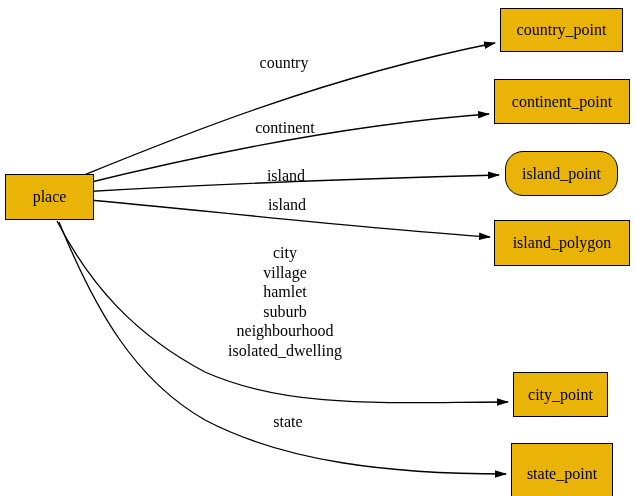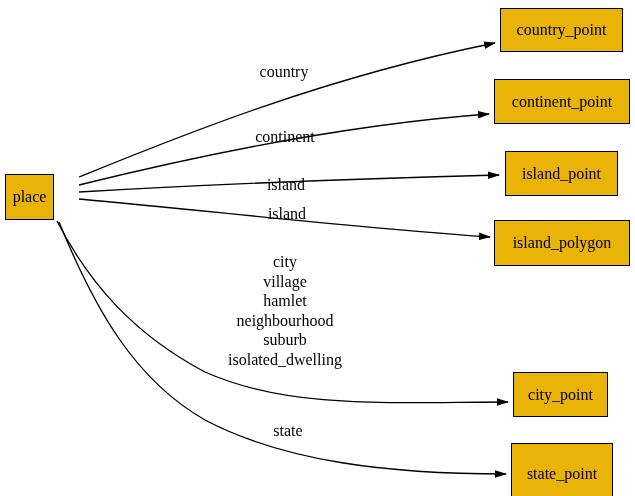--- a/index.html
+++ b/index.html
@@ -39,28 +39,27 @@
     white-space: nowrap;
     box-sizing: border-box;
   }
   .elabel {
     position: absolute;
     transform: translate(-50%, -50%);
     font-size: 16px;
     line-height: 19.6px;
     text-align: center;
     white-space: nowrap;
-    margin-top: 9px;
   }
   .elabel span { display: block; }
 
-  #n-place    { left: 5px;   top: 174px; width: 49px;  height: 46px; justify-content: center; }
+  #n-place    { left: 5px;   top: 174px; width: 89px;  height: 46px; justify-content: center; }
   #n-country  { left: 500px; top: 8px;   width: 123px; height: 44px; }
   #n-continent{ left: 494px; top: 79px;  width: 136px; height: 45px; }
-  #n-islandpt { left: 505px; top: 151px; width: 113px; height: 45px; }
+  #n-islandpt { left: 505px; top: 151px; width: 113px; height: 45px; border-radius: 18px; }
   #n-islandpg { left: 494px; top: 220px; width: 136px; height: 46px; }
   #n-citypt   { left: 513px; top: 372px; width: 95px;  height: 45px; }
   #n-statept  { left: 511px; top: 443px; width: 102px; height: 61px; }
 
   #l-country  { left: 284px; top: 63px;  }
   #l-continent{ left: 285px; top: 128px; }
   #l-island1  { left: 286px; top: 176px; }
   #l-island2  { left: 287px; top: 205px; }
   #l-city     { left: 285px; top: 302px; }
   #l-state    { left: 288px; top: 422px; }
@@ -107,19 +106,19 @@
   </div>
 
   <div class="elabel" id="l-country">country</div>
   <div class="elabel" id="l-continent">continent</div>
   <div class="elabel" id="l-island1">island</div>
   <div class="elabel" id="l-island2">island</div>
   <div class="elabel" id="l-city">
     <span>city</span>
     <span>village</span>
     <span>hamlet</span>
+    <span>suburb</span>
     <span>neighbourhood</span>
-    <span>suburb</span>
     <span>isolated_dwelling</span>
   </div>
   <div class="elabel" id="l-state">state</div>
 
 </div>
 
 </body></html>

